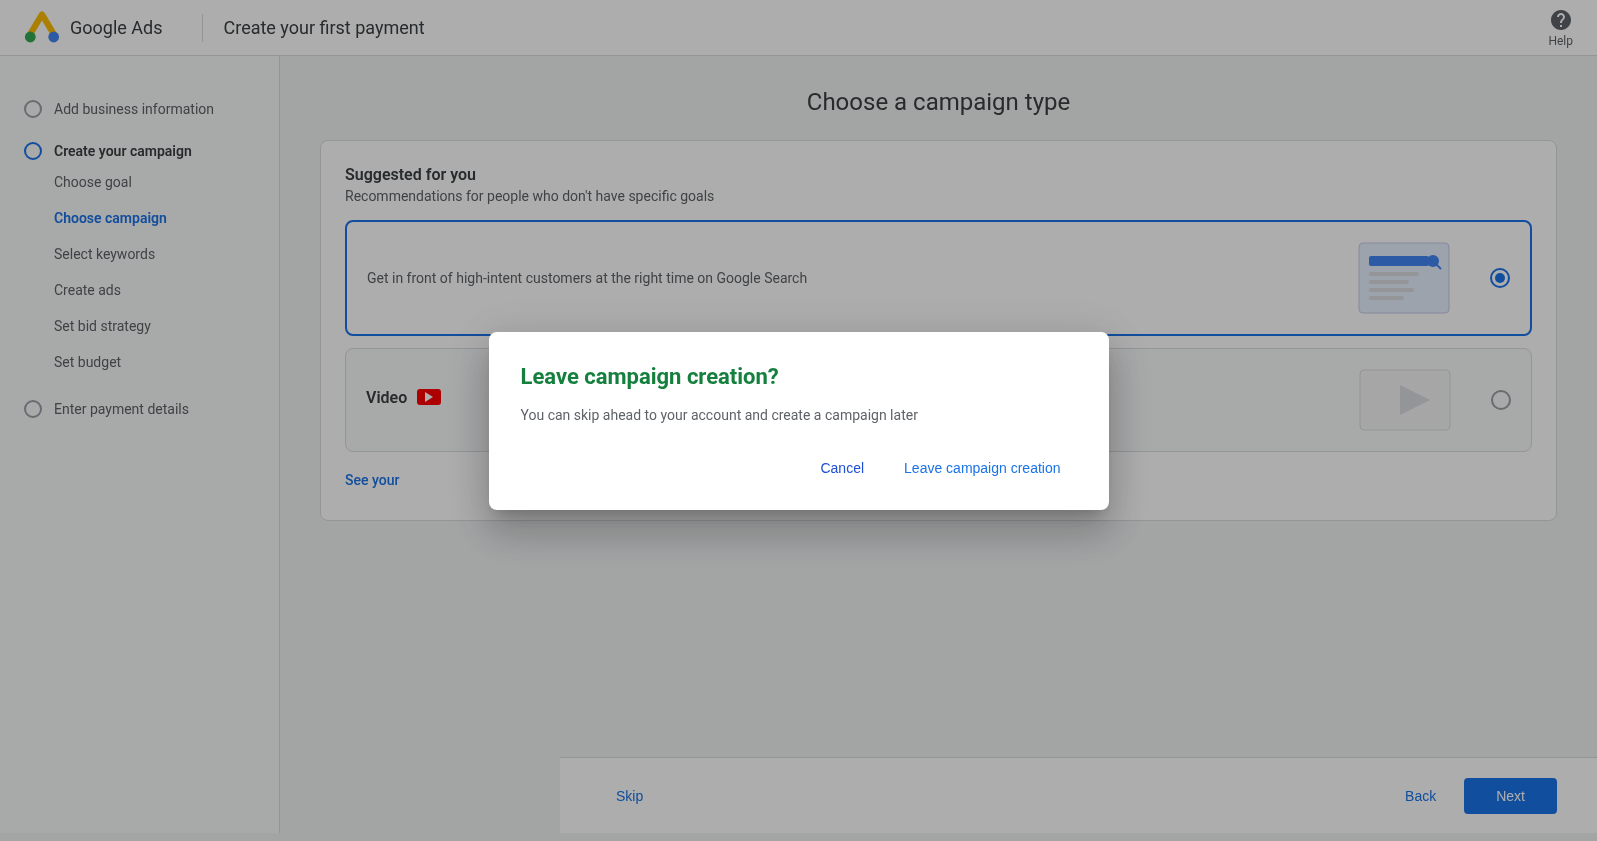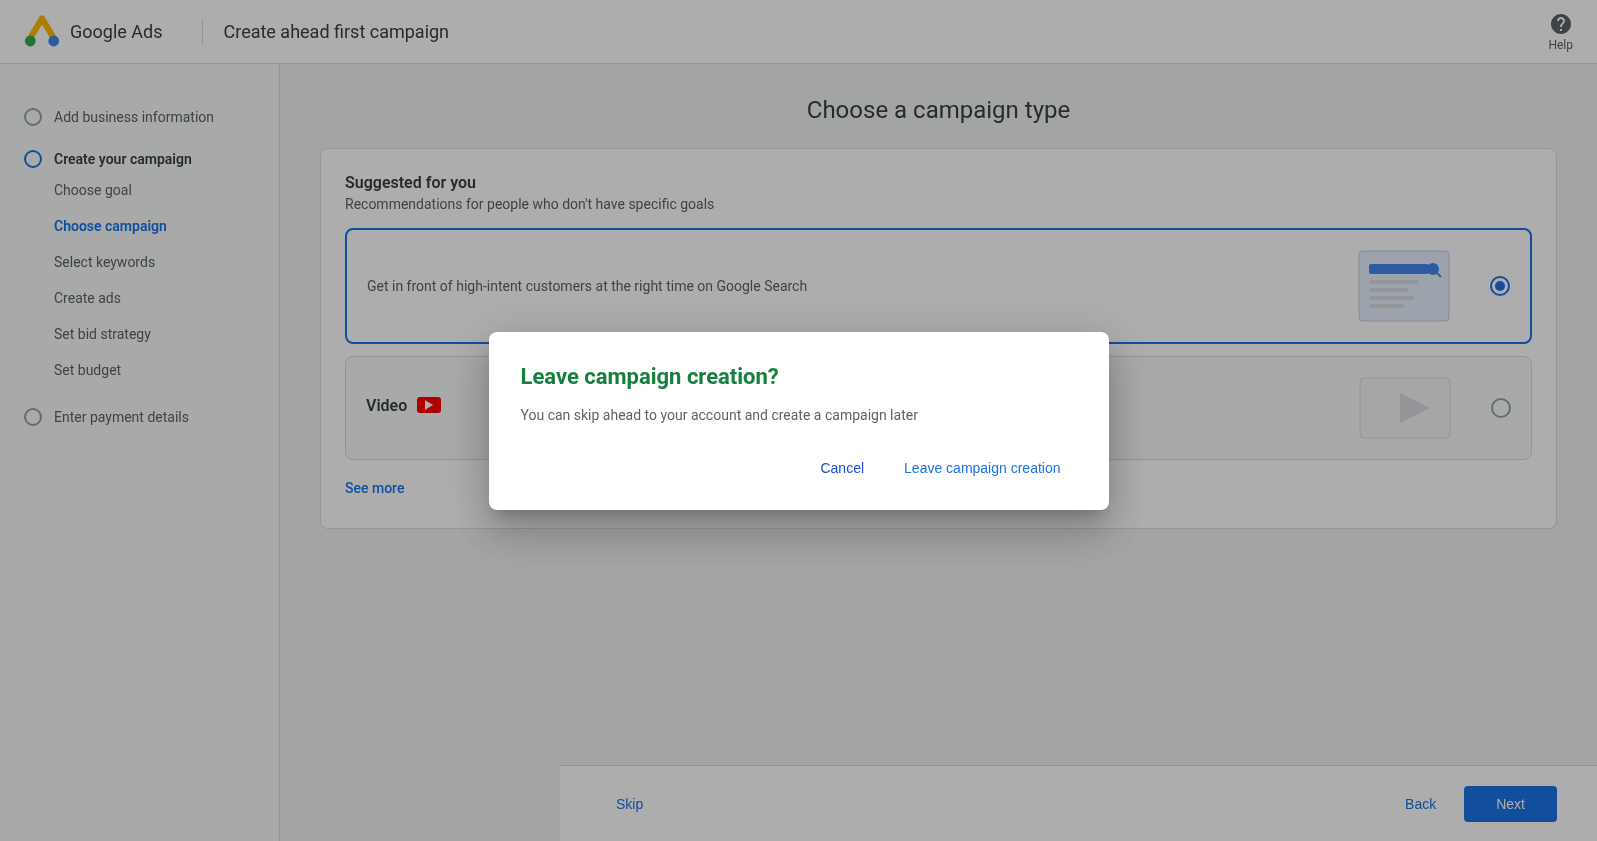--- a/index.html
+++ b/index.html
@@ -9,21 +9,21 @@
       width: 1597px;
       min-height: 841px;
       overflow: hidden;
     }
 
     
     .header {
       display: flex;
       align-items: center;
       background: #fff;
-      height: 64px;
+      height: 56px;
       padding: 0 24px;
       border-bottom: 1px solid #dadce0;
       position: relative;
       z-index: 1;
     }
     .header-logo {
       display: flex;
       align-items: center;
       gap: 10px;
     }
@@ -391,21 +391,21 @@
   <div class="header-logo">
 
     <svg class="google-ads-logo" viewBox="0 0 40 40" fill="none" xmlns="http://www.w3.org/2000/svg">
       <path d="M5 30 L20 5 L35 30" stroke="#FBBC04" stroke-width="7" stroke-linecap="round" stroke-linejoin="round" fill="none"></path>
       <circle cx="7" cy="30" r="6" fill="#34A853"></circle>
       <circle cx="33" cy="30" r="6" fill="#4285F4"></circle>
     </svg>
     <span class="header-brand">Google Ads</span>
   </div>
   <div class="header-divider"></div>
-  <span class="header-title">Create ahead first campaign</span>
+  <span class="header-title">Create your first payment</span>
   <div class="header-help">
     <svg width="24" height="24" viewBox="0 0 24 24" fill="#5f6368">
       <path d="M12 2C6.48 2 2 6.48 2 12s4.48 10 10 10 10-4.48 10-10S17.52 2 12 2zm1 17h-2v-2h2v2zm2.07-7.75l-.9.92C13.45 12.9 13 13.5 13 15h-2v-.5c0-1.1.45-2.1 1.17-2.83l1.24-1.26c.37-.36.59-.86.59-1.41 0-1.1-.9-2-2-2s-2 .9-2 2H8c0-2.21 1.79-4 4-4s4 1.79 4 4c0 .88-.36 1.68-.93 2.25z"></path>
     </svg>
     <span>Help</span>
   </div>
 </div>
 
 <div class="main-layout">
 
@@ -488,21 +488,21 @@
           </div>
         </div>
 
         <svg class="video-mockup" viewBox="0 0 120 70">
           <rect x="5" y="5" width="90" height="60" rx="4" fill="#f5f5f5" stroke="#dadce0" stroke-width="1"></rect>
           <polygon points="45,20 45,50 75,35" fill="#dadce0"></polygon>
         </svg>
         <div class="video-radio"></div>
       </div>
 
-      <a class="see-more">See more</a>
+      <a class="see-more">See your</a>
     </div>
 
     <div class="bottom-bar">
       <button class="skip-btn">Skip</button>
       <div class="nav-buttons">
         <button class="back-btn">Back</button>
         <button class="next-btn">Next</button>
       </div>
     </div>
   </div>

